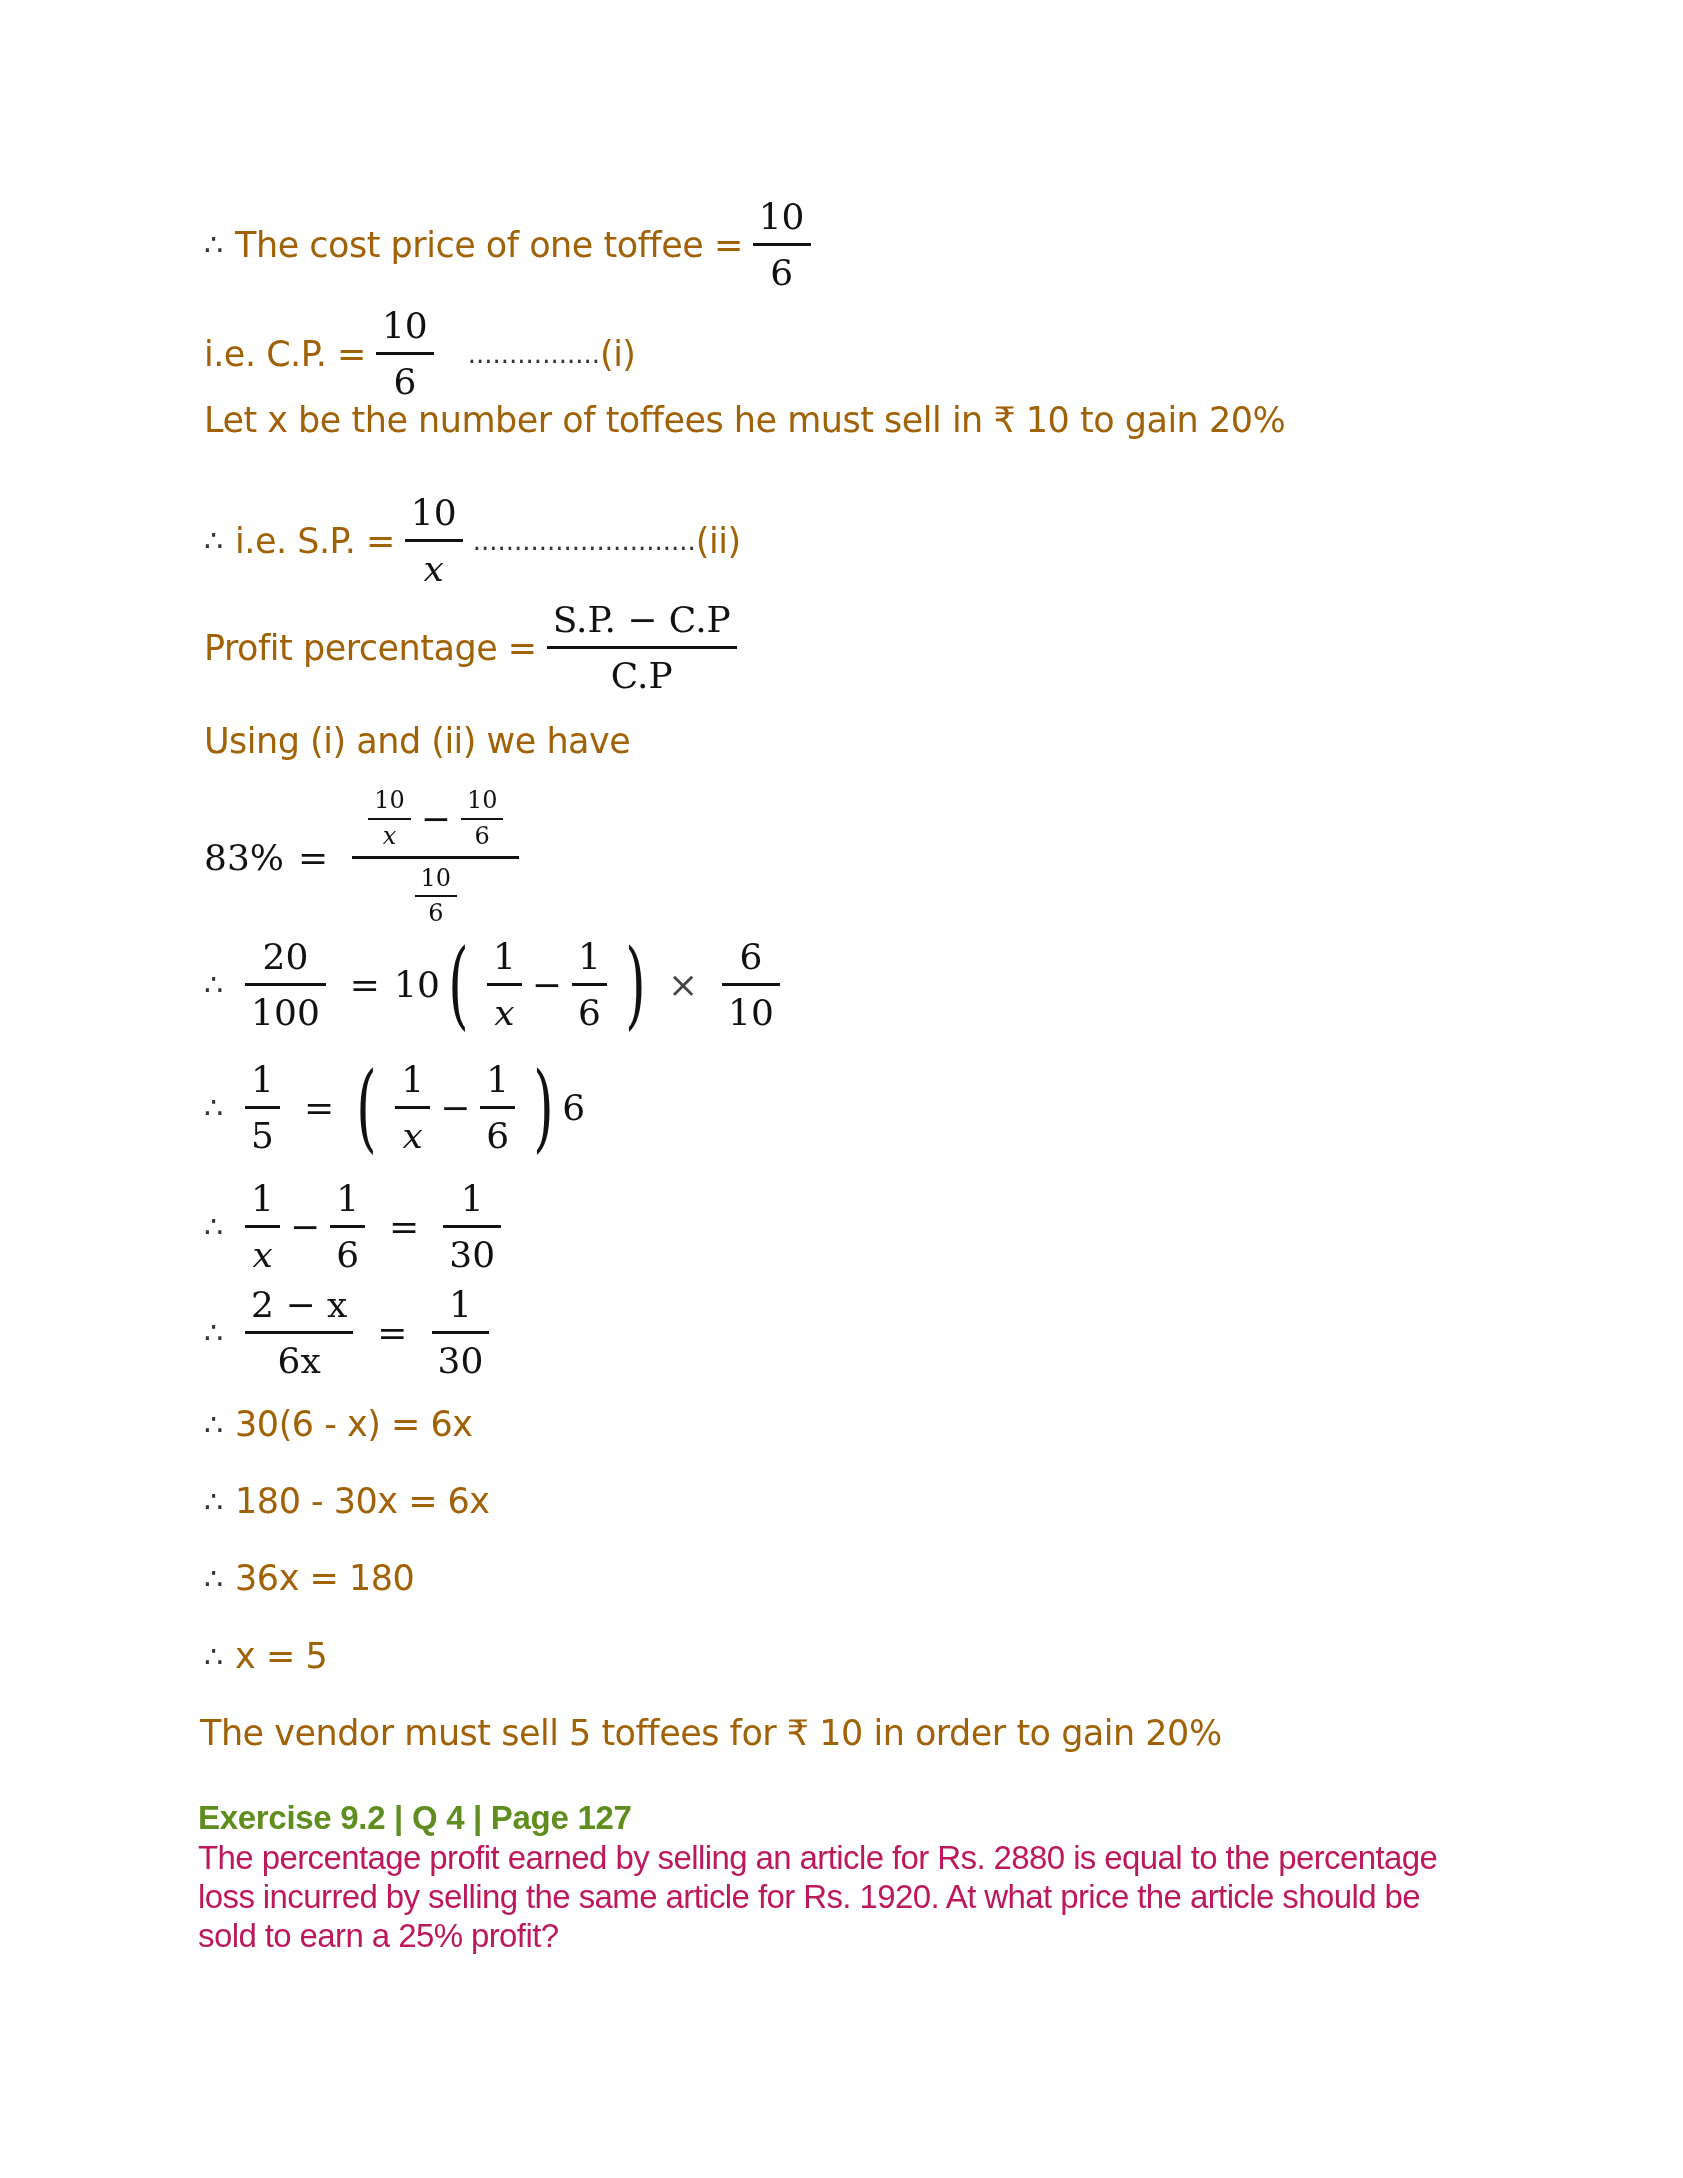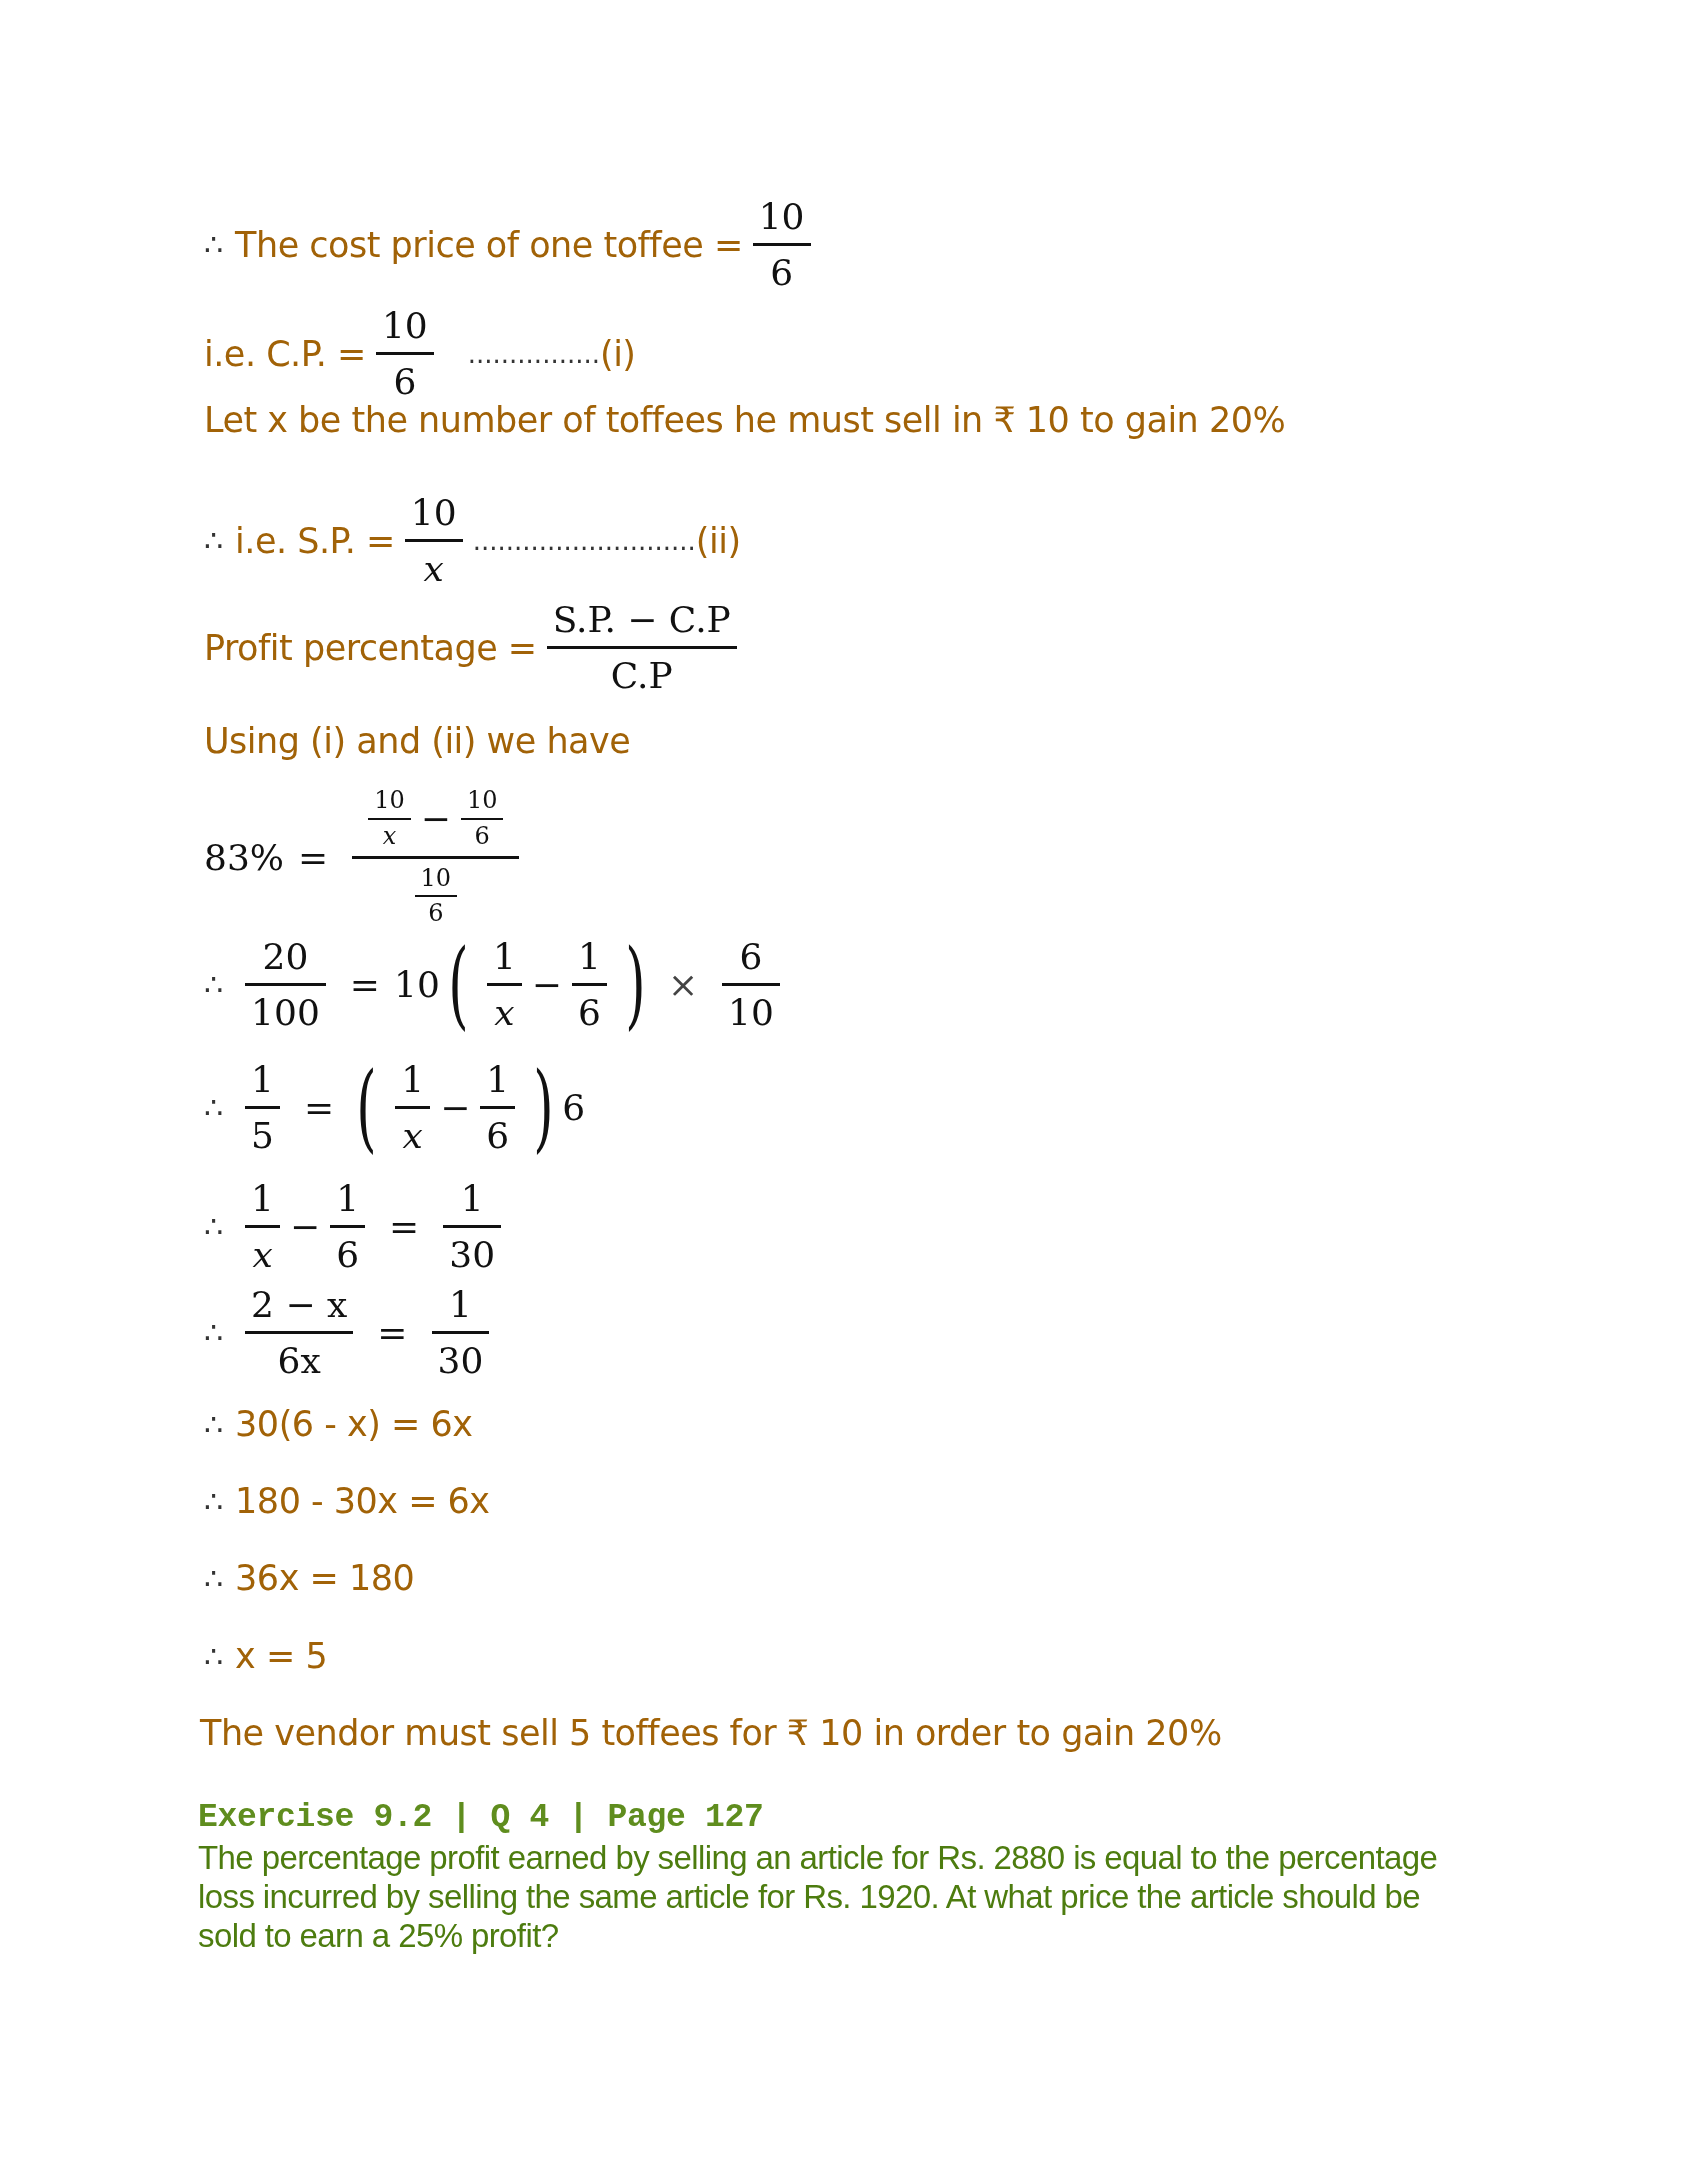--- a/index.html
+++ b/index.html
@@ -10,22 +10,22 @@
   .math { font-family: "DejaVu Serif", serif; font-size: 36px; color: #111; }
   .mathsm { font-family: "DejaVu Serif", serif; font-size: 24px; color: #111; }
   .frac { display: inline-flex; flex-direction: column; align-items: center; margin: 0 10px; vertical-align: middle; }
   .frac .num, .frac .den { padding: 0 6px; line-height: 1.15; }
   .frac .bar { align-self: stretch; height: 2.5px; background: #111; margin: 6px 0; }
   .frac.sm .bar { height: 2px; margin: 3px 0; }
   .it { font-style: italic; }
   .therefore { font-family: "DejaVu Sans", sans-serif; font-size: 30px; color: #333; margin-right: 12px; }
   .op { margin: 0 14px; }
   .paren { font-family: "DejaVu Serif", serif; font-size: 95px; font-weight: 200; line-height: 1; transform: scaleX(0.55); display: inline-block; color: #111; }
-  .heading { position: absolute; left: 198px; top: 1799px; font-family: Liberation Mono, monospace; font-weight: bold; font-size: 33px; color: #5f8d1e; letter-spacing: -0.3px; }
-  .question { position: absolute; left: 198px; top: 1838px; width: 1247px; font-family: "Liberation Sans", sans-serif; font-size: 33px; line-height: 39px; color: #4d7c0f; letter-spacing: -0.6px; }
+  .heading { position: absolute; left: 198px; top: 1799px; font-family: Liberation Sans, sans-serif; font-weight: bold; font-size: 33px; color: #5f8d1e; letter-spacing: -0.3px; }
+  .question { position: absolute; left: 198px; top: 1838px; width: 1247px; font-family: "Liberation Sans", sans-serif; font-size: 33px; line-height: 39px; color: #be185d; letter-spacing: -0.6px; }
   .dots { letter-spacing: 0; color: #333; }
 </style>
 </head>
 <body>
 
 <div class="page">
 
   <div class="line" style="top:196px;">
     <span class="therefore">∴</span>
     <span class="txt">The cost price of one toffee =</span>

